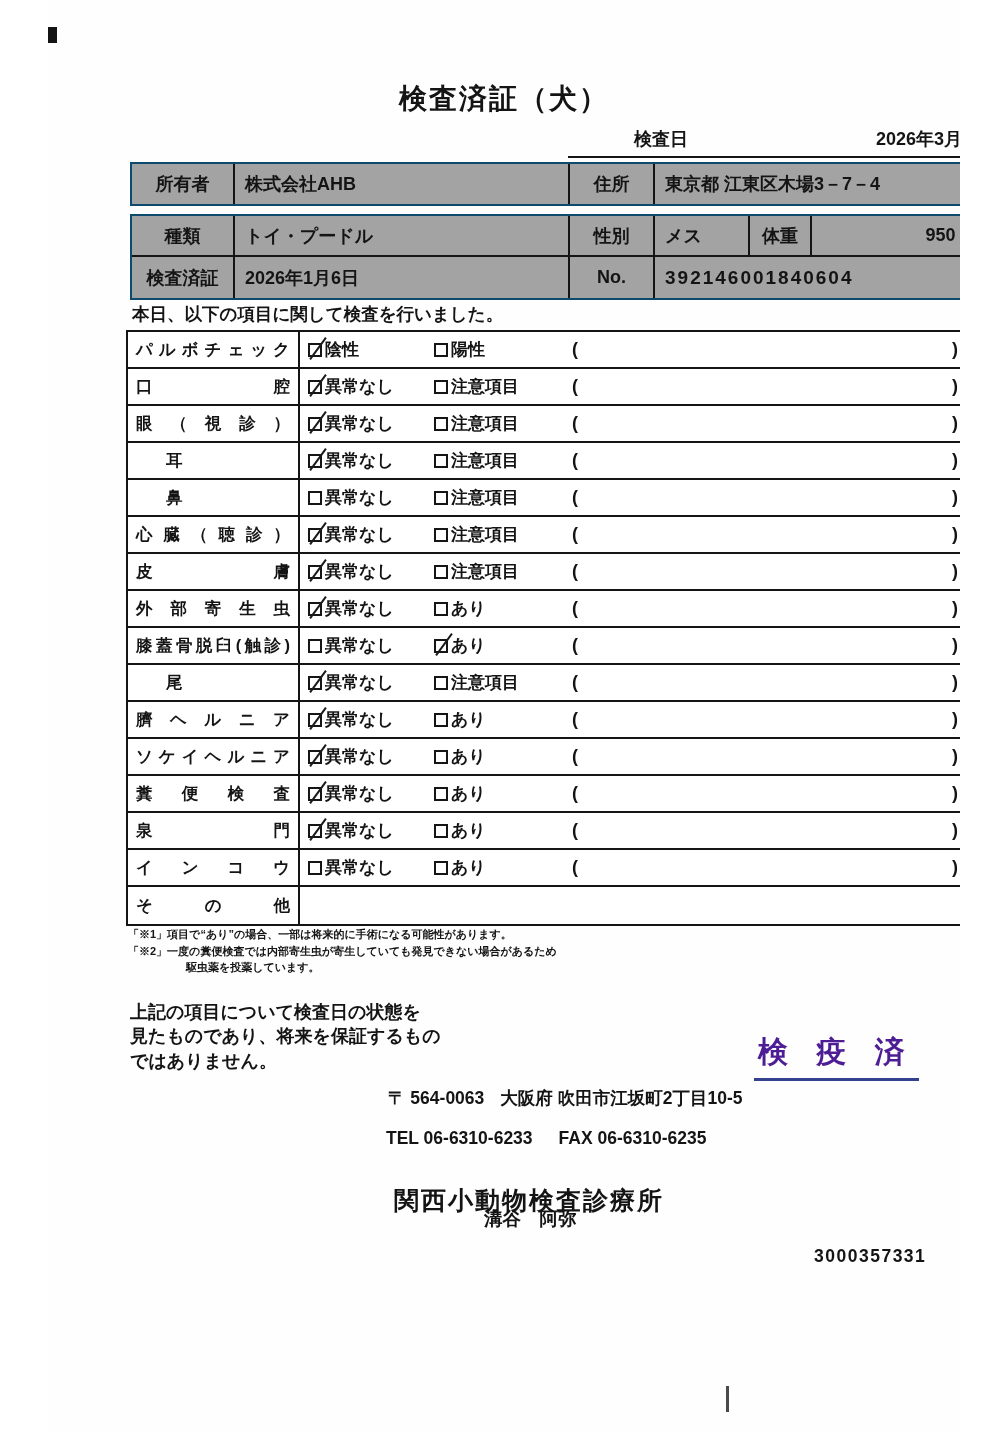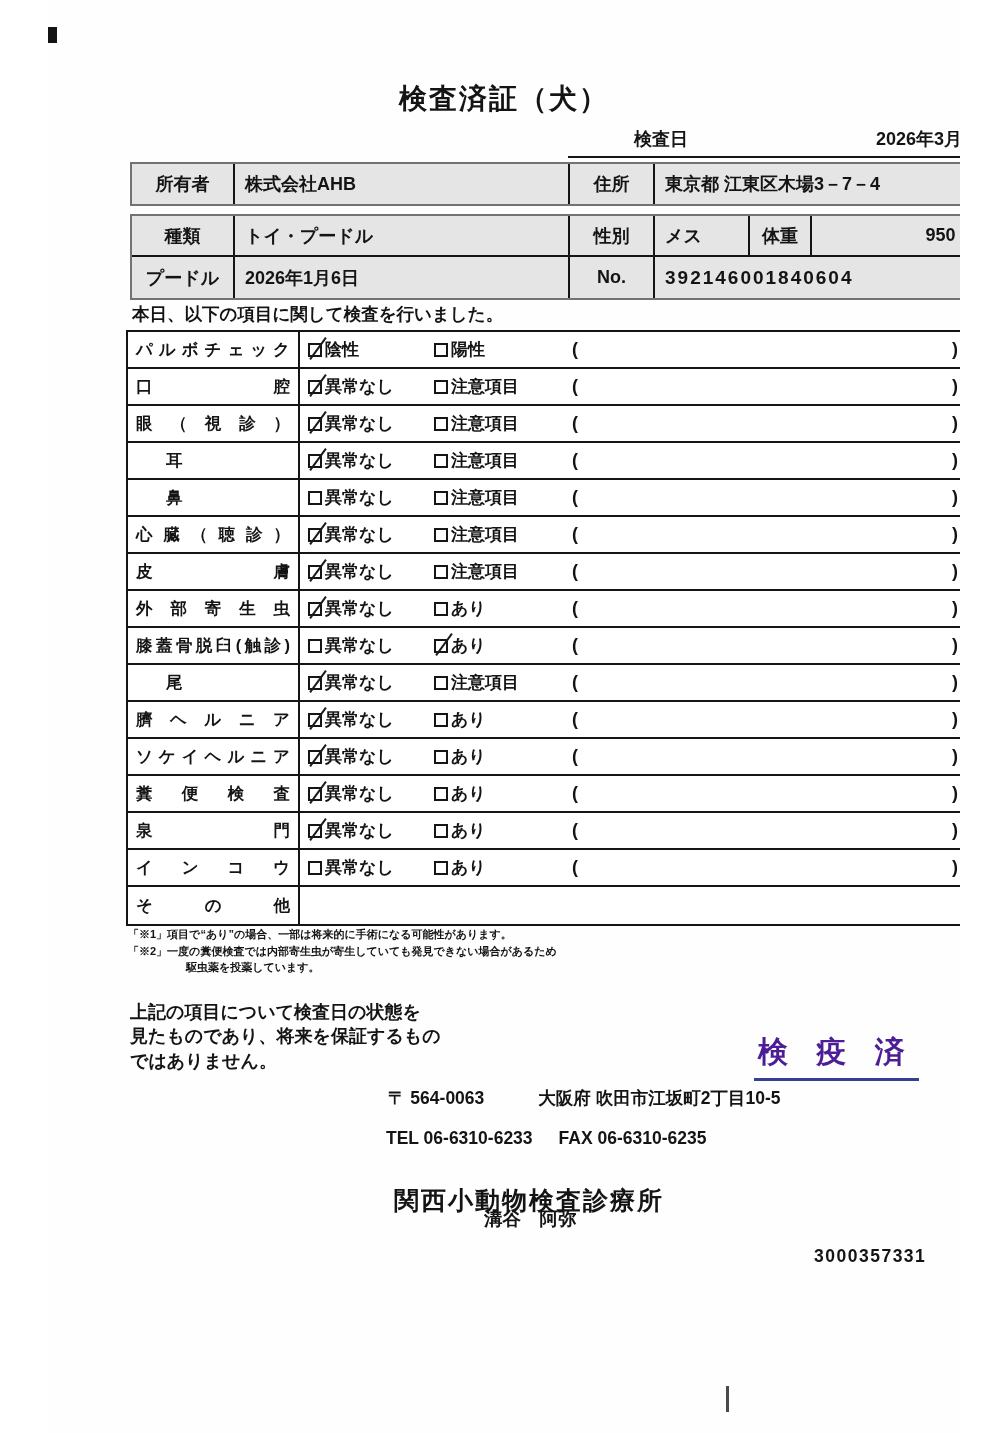--- a/index.html
+++ b/index.html
@@ -14,21 +14,21 @@
     position:absolute; top:80px; left:0; width:100%;
     text-align:center; font-size:28px; font-weight:700; letter-spacing:2px;
   }
   .date-row {
     position:absolute; top:128px; left:520px; width:428px; height:30px;
     display:flex; align-items:flex-end; justify-content:space-between;
     border-bottom:2px solid #151515; font-size:18px;
     padding:0 6px 5px 66px;
   }
   
-  .tbl { position:absolute; border:2px solid #737373; display:grid; font-size:18px; background:#e5e5e5; }
+  .tbl { position:absolute; border:2px solid #0c4a6e; display:grid; font-size:18px; background:#a3a3a3; }
   .tbl .cell { border-right:2px solid #151515; border-bottom:2px solid #151515; display:flex; align-items:center; overflow:hidden; white-space:nowrap; }
   .tbl .cell.lastcol { border-right:none; }
   .tbl .cell.lastrow { border-bottom:none; }
   .tbl .lab { justify-content:center; }
   .tbl .val { padding:0 10px; }
   .owner-tbl { top:162px; left:82px; width:866px; grid-template-columns:103px 335px 85px 341px; grid-auto-rows:40px; }
   .pet-tbl   { top:214px; left:82px; width:866px; grid-template-columns:103px 335px 85px 95px 62px 182px; grid-auto-rows:41px; }
   .weight-val { justify-content:flex-end; padding-right:20px; }
   .weight-val .unit { margin-left:18px; font-size:17px; }
   .no-val { letter-spacing:2px; font-size:19px; grid-column:4 / 7; }
@@ -50,21 +50,21 @@
   .paren { flex:1; display:flex; justify-content:space-between; align-items:center; padding:0 14px 0 4px; font-size:18px; }
   .cnote { position:absolute; left:100%; top:0; height:100%; display:flex; align-items:center; padding-left:9px; font-size:17px; white-space:nowrap; }
   
   .footnotes { position:absolute; top:926px; left:80px; font-size:11px; line-height:1.5; }
   .footnotes .indent { padding-left:58px; }
   .disclaimer { position:absolute; top:1000px; left:82px; font-size:18px; font-weight:700; line-height:1.35; }
   .stamp {
     position:absolute; top:1032px; left:706px; font-size:30px; font-weight:700;
     letter-spacing:10px; padding:0 4px 5px 4px; border-bottom:3px solid #34418f; color:#4c1d95;
   }
-  .postal-line { position:absolute; top:1086px; left:340px; font-size:17.5px; display:flex; gap:54px; }
+  .postal-line { position:absolute; top:1086px; left:340px; font-size:17.5px; display:flex; gap:16px; }
   .tel-line { position:absolute; top:1128px; left:338px; font-size:17.5px; display:flex; gap:26px; }
   .clinic-name { position:absolute; top:1184px; left:334px; font-size:25px; font-weight:700; letter-spacing:2px;padding-left:12px; }
   .clinic-person { position:absolute; top:1206px; left:436px; font-size:18.5px; }
   .serial { position:absolute; top:1246px; left:766px; font-size:17.5px; letter-spacing:1.5px; }
   
   .artifact-a { position:absolute; left:0; top:27px; width:9px; height:16px; background:#141414; }
   .artifact-b { position:absolute; left:678px; top:1386px; width:3px; height:26px; background:#4a4a4a; }
 </style>
 </head>
 <body>
@@ -91,21 +91,21 @@
   <div class="tbl pet-tbl">
     <div class="cell lab">種類</div>
     <div class="cell val">トイ・プードル</div>
     <div class="cell lab">性別</div>
     <div class="cell val">メス</div>
     <div class="cell lab">体重</div>
     <div class="cell val lastcol weight-val">
       <span>950</span>
       <span class="unit">g</span>
     </div>
-    <div class="cell lab lastrow">プードル</div>
+    <div class="cell lab lastrow">検査済証</div>
     <div class="cell val lastrow">2026年1月6日</div>
     <div class="cell lab lastrow">No.</div>
     <div class="cell val lastrow lastcol no-val">392146001840604</div>
   </div>
 
   <div class="intro">本日、以下の項目に関して検査を行いました。</div>
 
   <div class="checklist">
       <div class="crow">
       <div class="citem">

